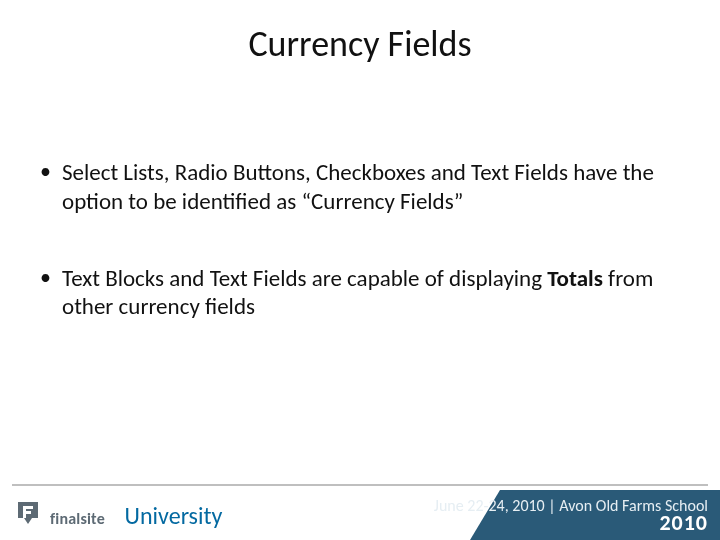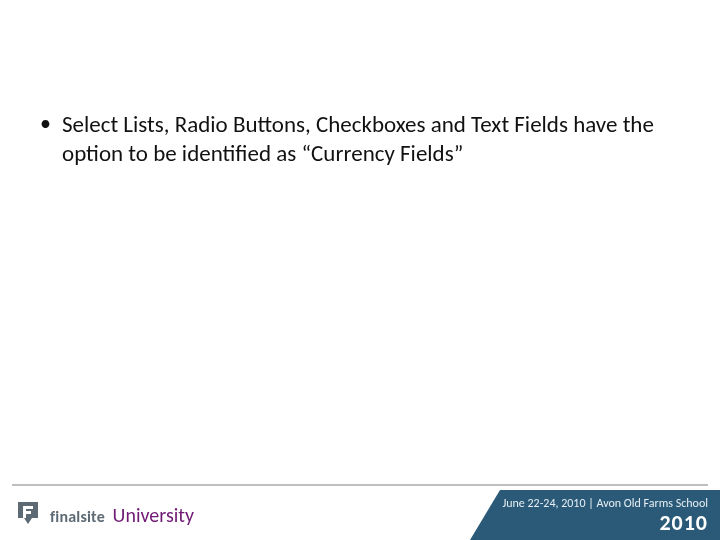--- a/index.html
+++ b/index.html
@@ -40,20 +40,21 @@
   }
   .body ul {
     list-style: none;
     margin: 0;
     padding: 0;
   }
   .body li {
     position: relative;
     padding-left: 24px;
     margin-bottom: 6px;
+    margin-top: 48px;
   }
   .body li::before {
     content: "•";
     position: absolute;
     left: 2px;
     top: 0;
     font-size: 22px;
     color: #111;
   }
   .totals {
@@ -87,24 +88,24 @@
     display: inline-block;
     vertical-align: middle;
   }
   .brand-finalsite {
     font-size: 16px;
     font-weight: 700;
     color: #5d6a74;
     letter-spacing: 0.2px;
   }
   .brand-university {
-    font-size: 20px;
+    font-size: 24px;
     font-weight: 400;
-    color: #701a75;
-    margin-left: 4px;
+    color: #0369a1;
+    margin-left: 16px;
   }
   .footer-right {
     position: absolute;
     right: 0;
     bottom: 0;
     width: 250px;
     height: 50px;
   }
   .blue-shape {
     position: absolute;
@@ -113,45 +114,49 @@
     width: 250px;
     height: 50px;
   }
   .blue-shape svg {
     display: block;
   }
   .event-line {
     position: absolute;
     right: 12px;
     top: 6px;
-    font-size: 12px;
+    font-size: 16px;
     color: #e6eef3;
     white-space: nowrap;
   }
   .event-year {
     position: absolute;
     right: 12px;
     bottom: 4px;
     font-size: 22px;
     font-weight: 700;
     color: #ffffff;
     letter-spacing: 1px;
     margin-top: 24px;
   }
 </style>
 </head>
 <body>
 
 <div class="slide">
 
+  <div class="title">Currency Fields</div>
 
   <div class="body">
     <ul>
       <li>
         <span>Select Lists, Radio Buttons, Checkboxes and Text Fields have the option to be identified as “Currency Fields”</span><span class="totals"></span><span></span>
+      </li>
+      <li>
+        <span>Text Blocks and Text Fields are capable of displaying </span><span class="totals">Totals</span><span> from other currency fields</span>
       </li>
     </ul>
   </div>
 
   <div class="footer">
     <div class="divider"></div>
 
     <div class="footer-left">
       <span class="logo-mark">
         <svg width="28" height="26" viewBox="0 0 28 26">

